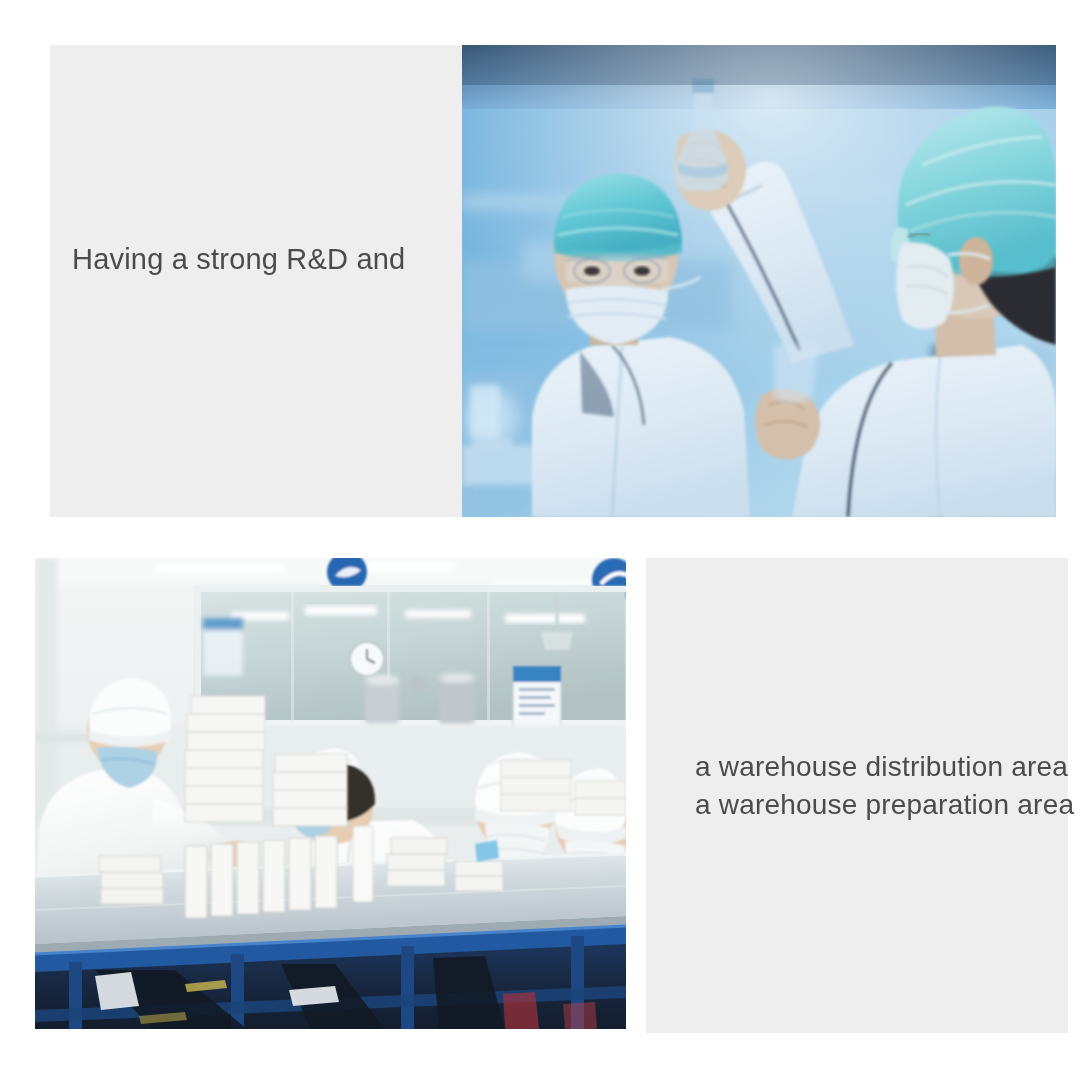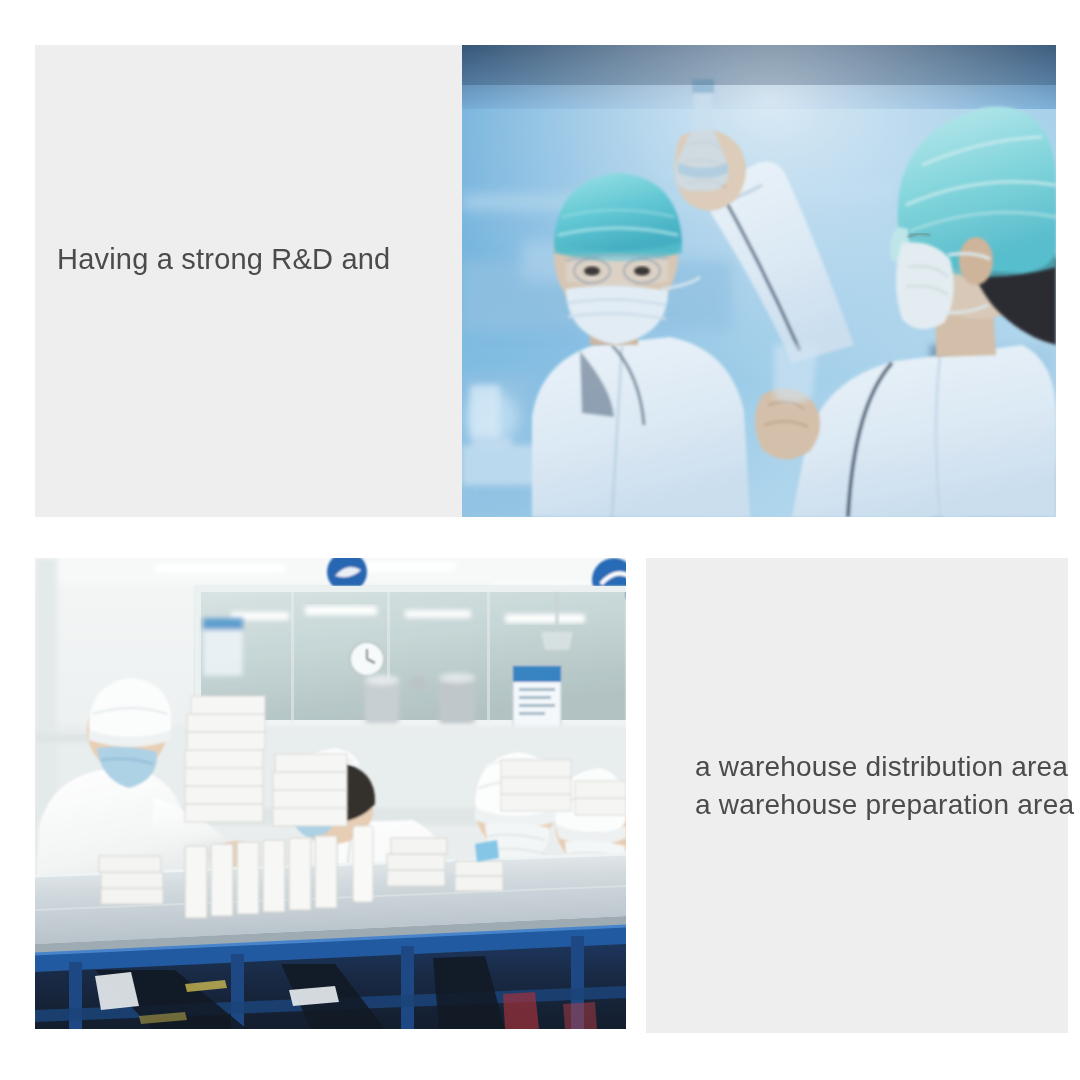--- a/index.html
+++ b/index.html
@@ -23,21 +23,21 @@
   
   .block-top {
     position: absolute;
     left: 35px;
     top: 45px;
     width: 1021px;
     height: 472px;
   }
   .panel-gray-top {
     position: absolute;
-    left: 0;
+    left: 15px;
     top: 0;
     width: 464px;
     height: 472px;
     background: #eeeeee;
     padding-left: 8px;
   }
   .caption-top {
     position: absolute;
     left: 22px;
     top: 195px;

